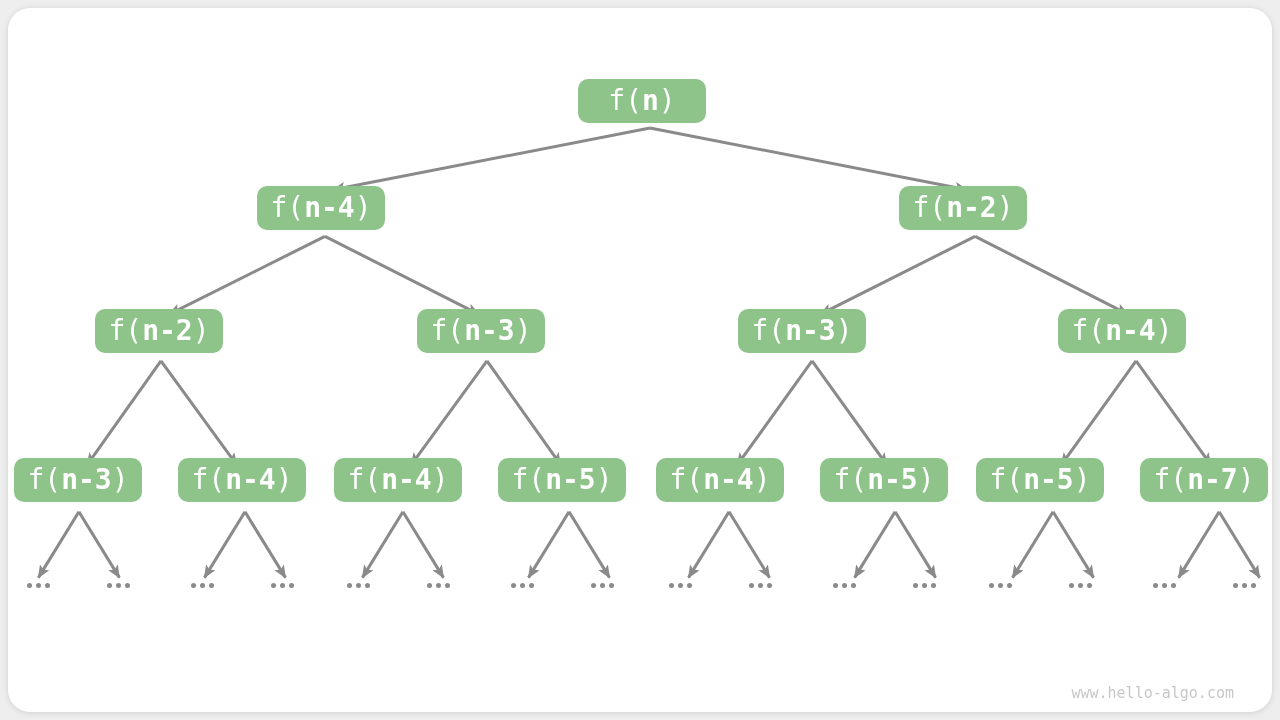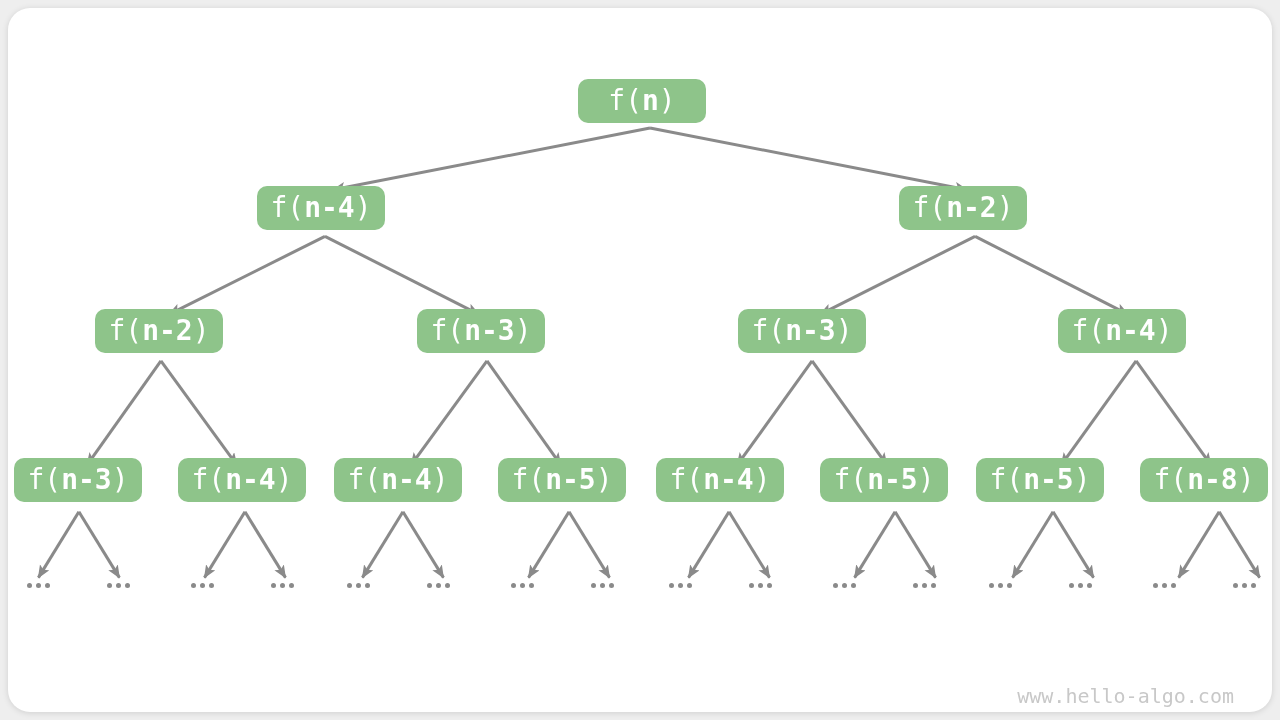--- a/index.html
+++ b/index.html
@@ -48,21 +48,21 @@
   }
   .ellipsis-leaf .dot {
     width: 5px; height: 5px;
     border-radius: 50%;
     background: var(--ellipsis, #8a8a8a);
   }
   .watermark {
     position: absolute;
     right: 38px;
     top: 676px;
-    font-size: 20px;
+    font-size: 15px;
     color: var(--watermark, #c8c8c8);
     letter-spacing: 0px;
   }
 </style>
 </head>
 <body>
 
 <div class="card">
   <svg id="edges-svg" xmlns="http://www.w3.org/2000/svg" viewBox="0 0 1264 704">
       <defs>
@@ -109,21 +109,21 @@
       <div class="tree-node" style="left: 409px; top: 301px;"><span class="lbl-prefix">f(</span><span class="lbl-arg">n-3</span><span class="lbl-suffix">)</span></div>
       <div class="tree-node" style="left: 730px; top: 301px;"><span class="lbl-prefix">f(</span><span class="lbl-arg">n-3</span><span class="lbl-suffix">)</span></div>
       <div class="tree-node" style="left: 1050px; top: 301px;"><span class="lbl-prefix">f(</span><span class="lbl-arg">n-4</span><span class="lbl-suffix">)</span></div>
       <div class="tree-node" style="left: 6px; top: 450px;"><span class="lbl-prefix">f(</span><span class="lbl-arg">n-3</span><span class="lbl-suffix">)</span></div>
       <div class="tree-node" style="left: 170px; top: 450px;"><span class="lbl-prefix">f(</span><span class="lbl-arg">n-4</span><span class="lbl-suffix">)</span></div>
       <div class="tree-node" style="left: 326px; top: 450px;"><span class="lbl-prefix">f(</span><span class="lbl-arg">n-4</span><span class="lbl-suffix">)</span></div>
       <div class="tree-node" style="left: 490px; top: 450px;"><span class="lbl-prefix">f(</span><span class="lbl-arg">n-5</span><span class="lbl-suffix">)</span></div>
       <div class="tree-node" style="left: 648px; top: 450px;"><span class="lbl-prefix">f(</span><span class="lbl-arg">n-4</span><span class="lbl-suffix">)</span></div>
       <div class="tree-node" style="left: 812px; top: 450px;"><span class="lbl-prefix">f(</span><span class="lbl-arg">n-5</span><span class="lbl-suffix">)</span></div>
       <div class="tree-node" style="left: 968px; top: 450px;"><span class="lbl-prefix">f(</span><span class="lbl-arg">n-5</span><span class="lbl-suffix">)</span></div>
-      <div class="tree-node" style="left: 1132px; top: 450px;"><span class="lbl-prefix">f(</span><span class="lbl-arg">n-8</span><span class="lbl-suffix">)</span></div>
+      <div class="tree-node" style="left: 1132px; top: 450px;"><span class="lbl-prefix">f(</span><span class="lbl-arg">n-7</span><span class="lbl-suffix">)</span></div>
     </div>
   <div id="dots-layer">
       <div class="ellipsis-leaf" aria-label="..." style="left: 18.5px; top: 574.5px;">
         <span class="dot"></span>
         <span class="dot"></span>
         <span class="dot"></span>
       </div>
       <div class="ellipsis-leaf" aria-label="..." style="left: 98.5px; top: 574.5px;">
         <span class="dot"></span>
         <span class="dot"></span>

